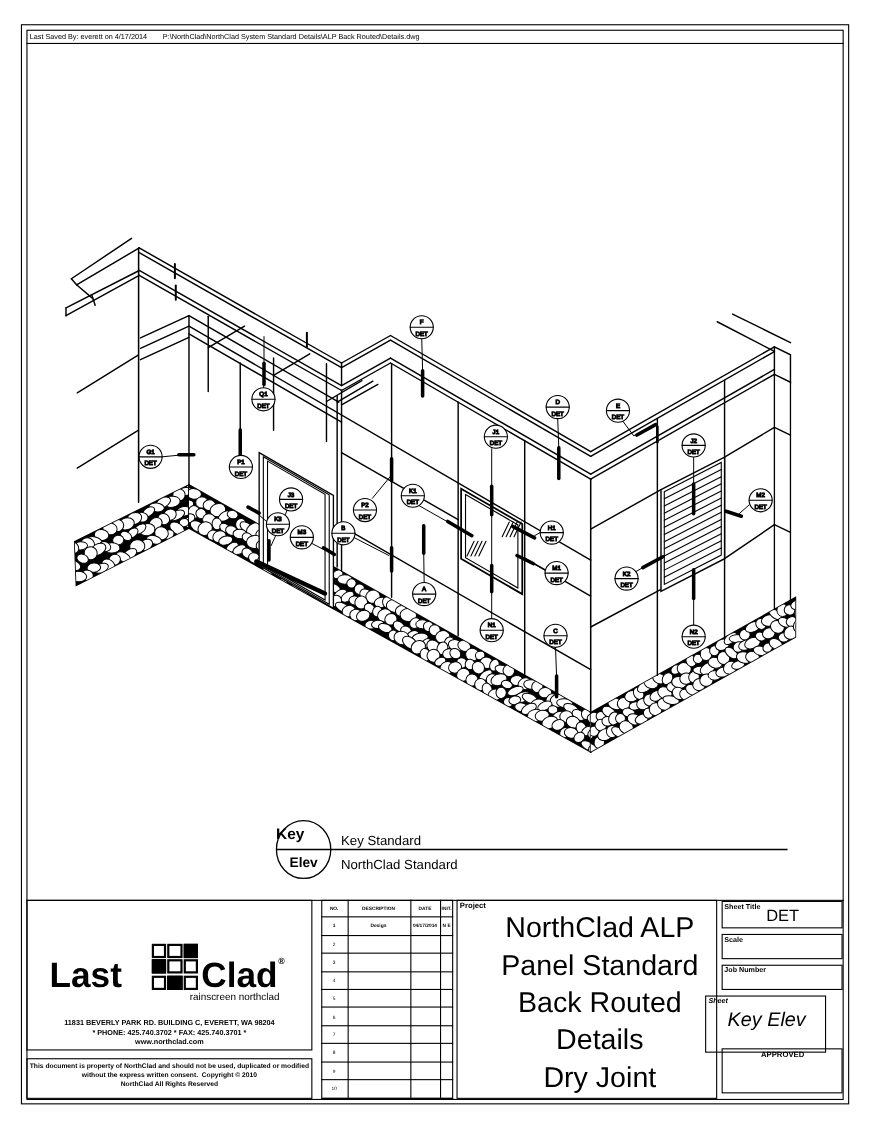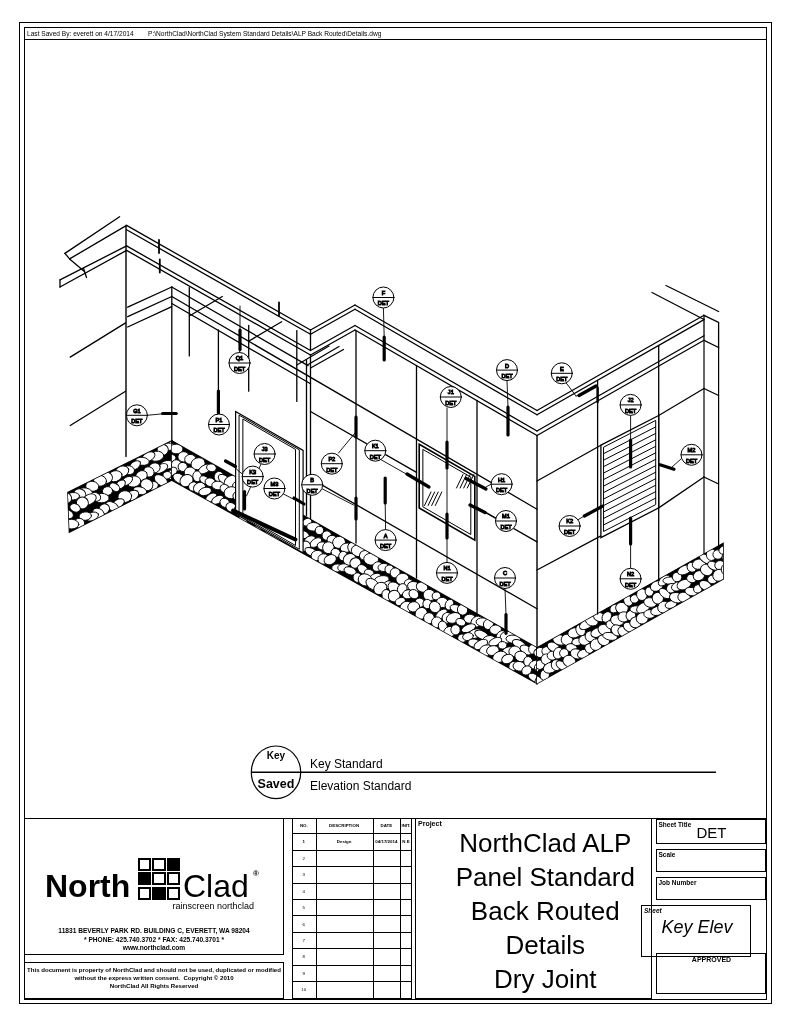--- a/index.html
+++ b/index.html
@@ -578,39 +578,39 @@
     <circle cx="630.6" cy="578.8" r="10.5" fill="white" stroke-width="1.0"></circle>
     <line x1="620.1" y1="578.8" x2="641.1" y2="578.8" stroke-width="1.0"></line>
     <text x="630.6" y="576.2" font-size="5.6" text-anchor="middle">N2</text>
     <text x="630.6" y="586.6" font-size="5.6" text-anchor="middle">DET</text>
   </svg>
 
 <svg class="abs" width="500" height="60" viewBox="0 0 500 60" style="left:240px;top:742px" stroke="black" fill="none">
 <ellipse cx="36" cy="30.3" rx="24.7" ry="26.3" stroke-width="1.2"></ellipse>
 <line x1="11.3" y1="30.3" x2="476" y2="30.3" stroke-width="1.5"></line>
 </svg>
-<div class="abs" style="left:251px;top:750px;width:50px;text-align:center;font-size:10px;font-weight:bold;">Key</div>
-<div class="abs" style="left:251px;top:777px;width:50px;text-align:center;font-size:12.5px;font-weight:bold;">Saved</div>
+<div class="abs" style="left:251px;top:750px;width:50px;font-size:14px;font-weight:bold;">Key</div>
+<div class="abs" style="left:251px;top:777px;width:50px;text-align:center;font-size:12.5px;font-weight:bold;">Elev</div>
 <div class="abs" style="left:310px;top:757px;font-size:12px;">Key Standard</div>
-<div class="abs" style="left:310px;top:779px;font-size:12px;">Elevation Standard</div>
+<div class="abs" style="left:310px;top:779px;font-size:12px;">NorthClad Standard</div>
 
 <div class="abs" style="left:24px;top:818px;width:743px;height:181.8px;border-top:1.8px solid #000;"></div>
 
 <div class="abs" style="left:24px;top:818px;width:260px;height:137.4px;border:1.6px solid #000;"></div>
-<div class="abs" style="left:45px;top:868px;font-size:32px;font-weight:bold;">North</div>
+<div class="abs" style="left:45px;top:868px;font-size:32px;font-weight:bold;">Last</div>
 <div style="position:absolute;left:137.6px;top:857.5px;width:13.2px;height:13.2px;border:2.2px solid #000;background:#fff;box-sizing:border-box;"></div>
 <div style="position:absolute;left:152.4px;top:857.5px;width:13.2px;height:13.2px;border:2.2px solid #000;background:#fff;box-sizing:border-box;"></div>
 <div style="position:absolute;left:167.2px;top:857.5px;width:13.2px;height:13.2px;border:2.2px solid #000;background:#000;box-sizing:border-box;"></div>
 <div style="position:absolute;left:137.6px;top:872.3px;width:13.2px;height:13.2px;border:2.2px solid #000;background:#000;box-sizing:border-box;"></div>
 <div style="position:absolute;left:152.4px;top:872.3px;width:13.2px;height:13.2px;border:2.2px solid #000;background:#fff;box-sizing:border-box;"></div>
 <div style="position:absolute;left:167.2px;top:872.3px;width:13.2px;height:13.2px;border:2.2px solid #000;background:#fff;box-sizing:border-box;"></div>
 <div style="position:absolute;left:137.6px;top:887.1px;width:13.2px;height:13.2px;border:2.2px solid #000;background:#fff;box-sizing:border-box;"></div>
 <div style="position:absolute;left:152.4px;top:887.1px;width:13.2px;height:13.2px;border:2.2px solid #000;background:#000;box-sizing:border-box;"></div>
 <div style="position:absolute;left:167.2px;top:887.1px;width:13.2px;height:13.2px;border:2.2px solid #000;background:#fff;box-sizing:border-box;"></div>
-<div class="abs" style="left:183px;top:868px;font-size:32px;font-weight:normal;">Clad</div>
+<div class="abs" style="left:183px;top:868px;font-size:32px;font-weight:bold;">Clad</div>
 <div class="abs" style="left:253px;top:869px;font-size:8px;font-weight:bold;">®</div>
 <div class="abs" style="left:160px;top:901px;width:94px;text-align:right;font-size:9px;">rainscreen northclad</div>
 <div class="abs" style="left:24px;top:927px;width:260px;text-align:center;font-size:6.6px;font-weight:bold;line-height:8.5px;">
 11831 BEVERLY PARK RD. BUILDING C, EVERETT, WA 98204<br>
 * PHONE: 425.740.3702 * FAX: 425.740.3701 *<br>
 www.northclad.com</div>
 
 <div class="abs" style="left:24px;top:961.5px;width:260px;height:37px;border:1.4px solid #000;"></div>
 <div class="abs" style="left:24px;top:966px;width:260px;text-align:center;font-size:6.1px;font-weight:bold;line-height:8px;white-space:nowrap;">
 This document is property of NorthClad and should not be used, duplicated or modified<br>

